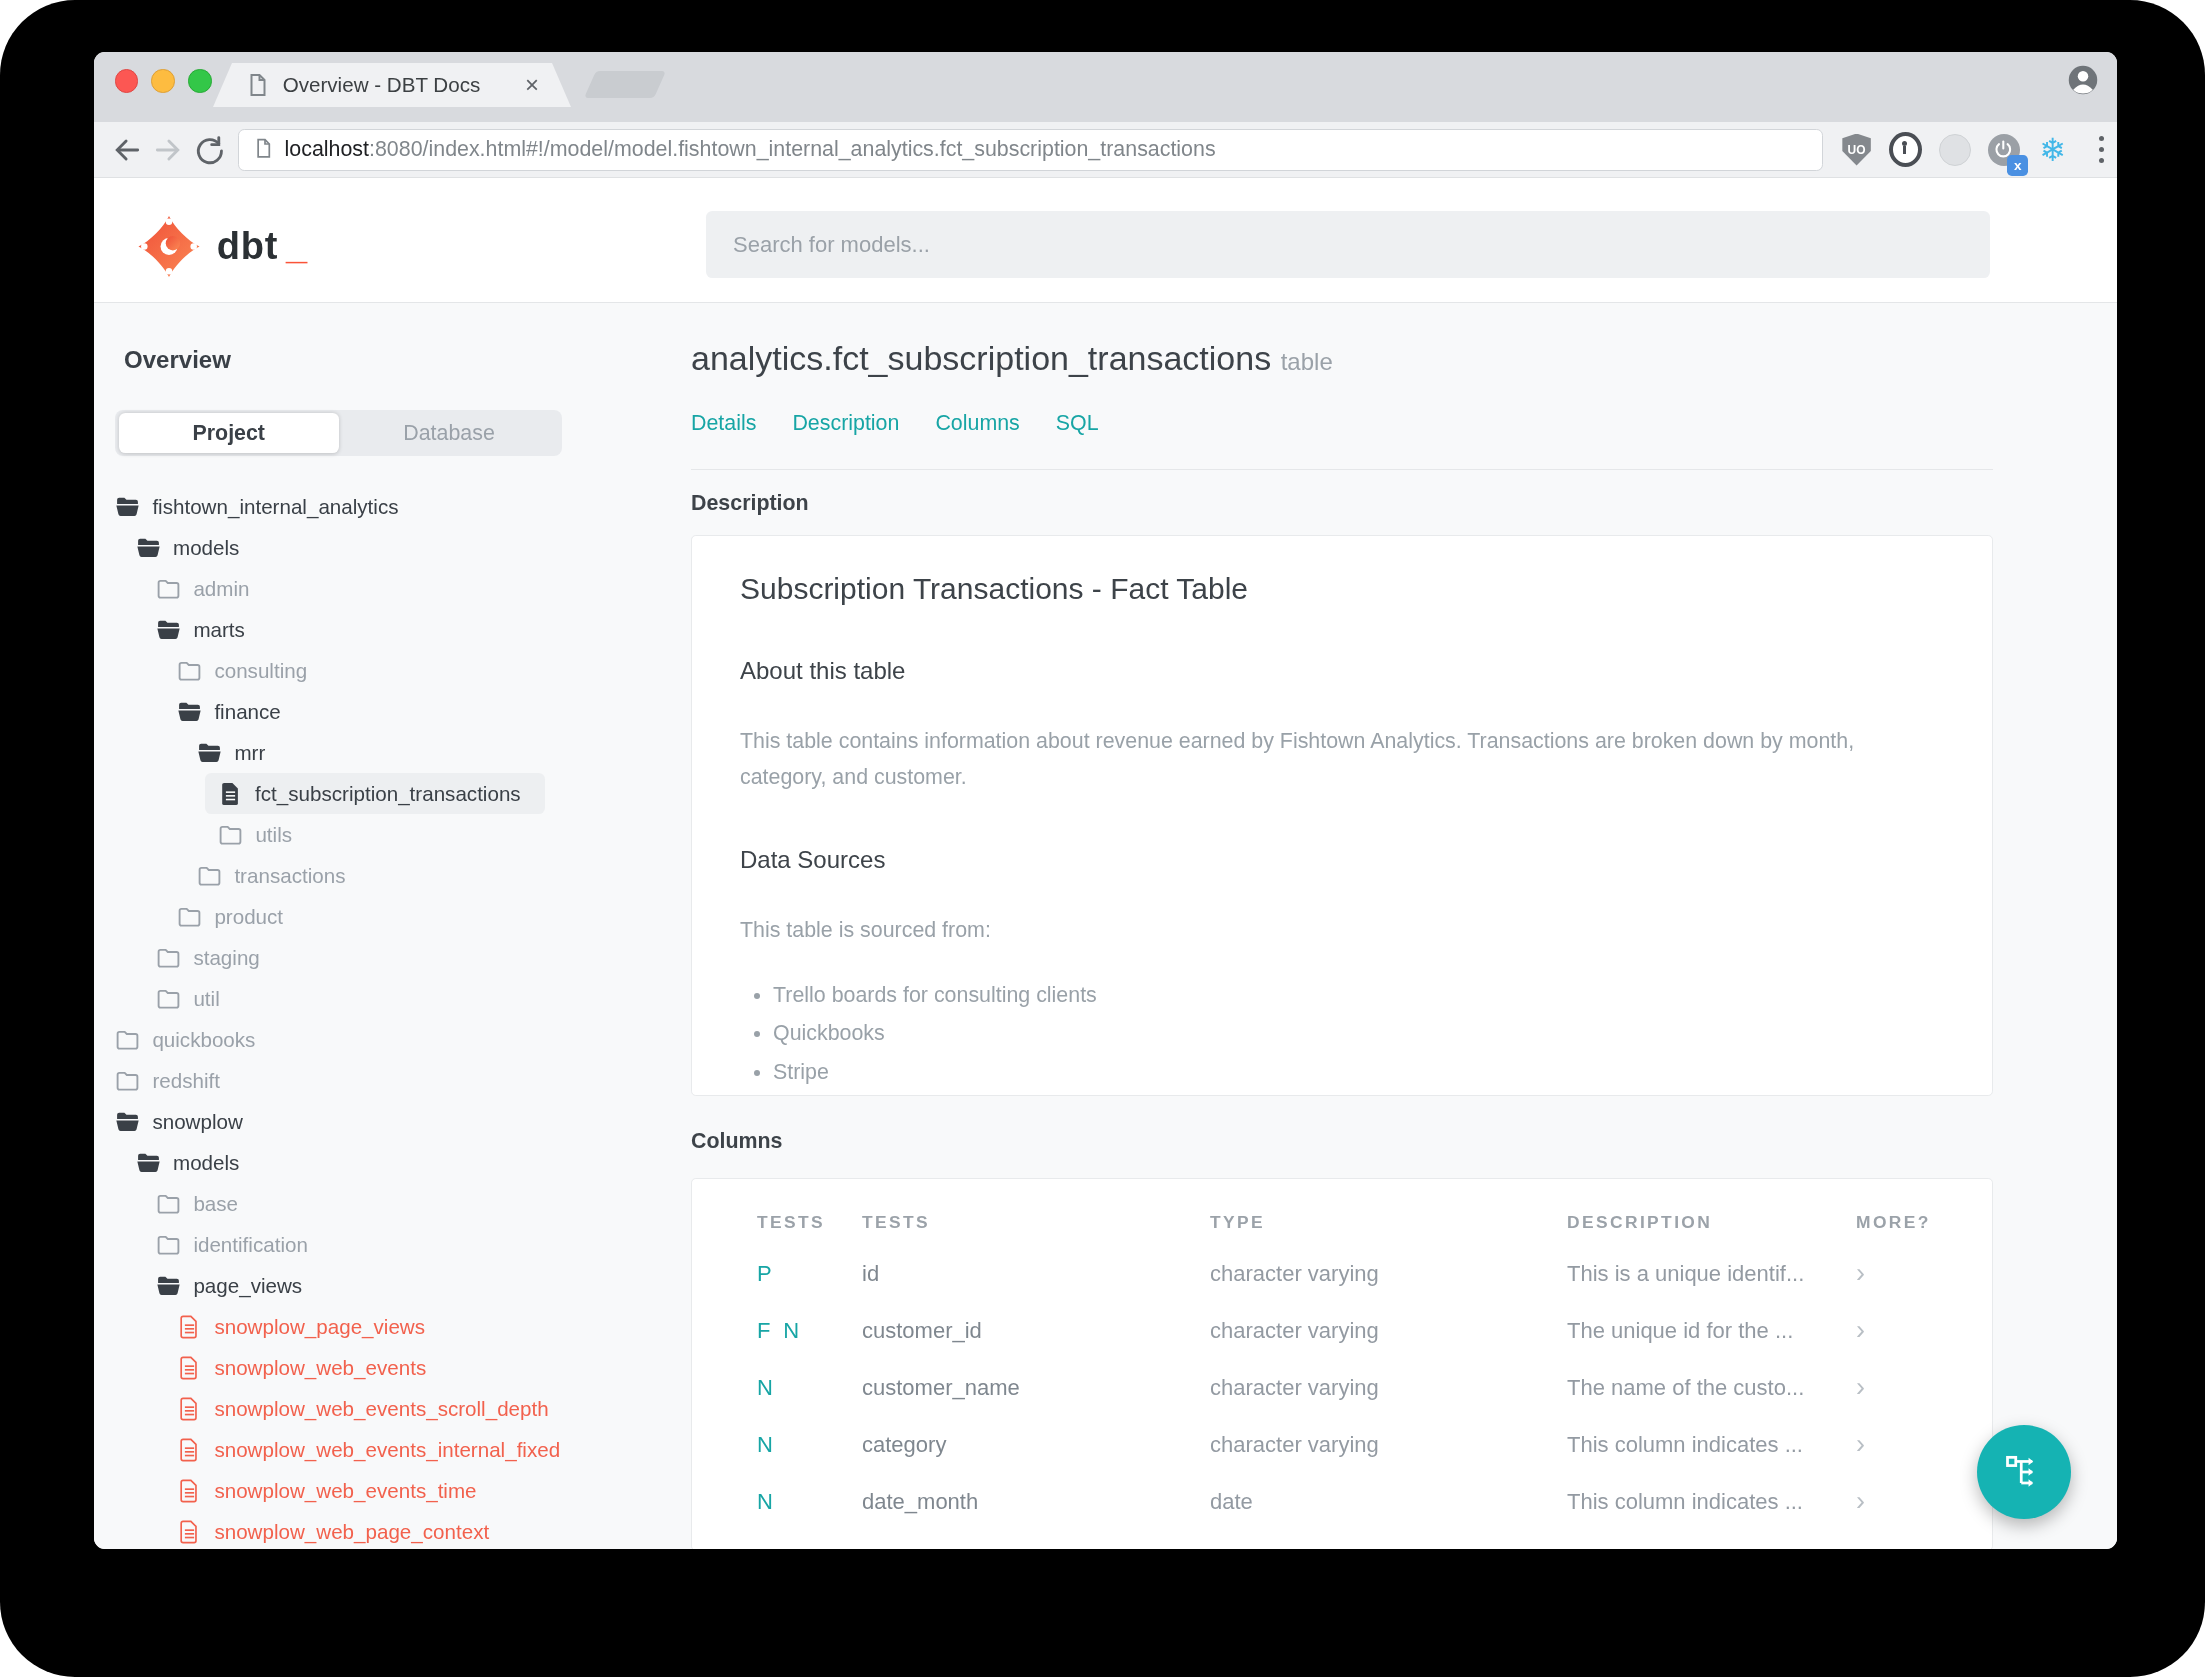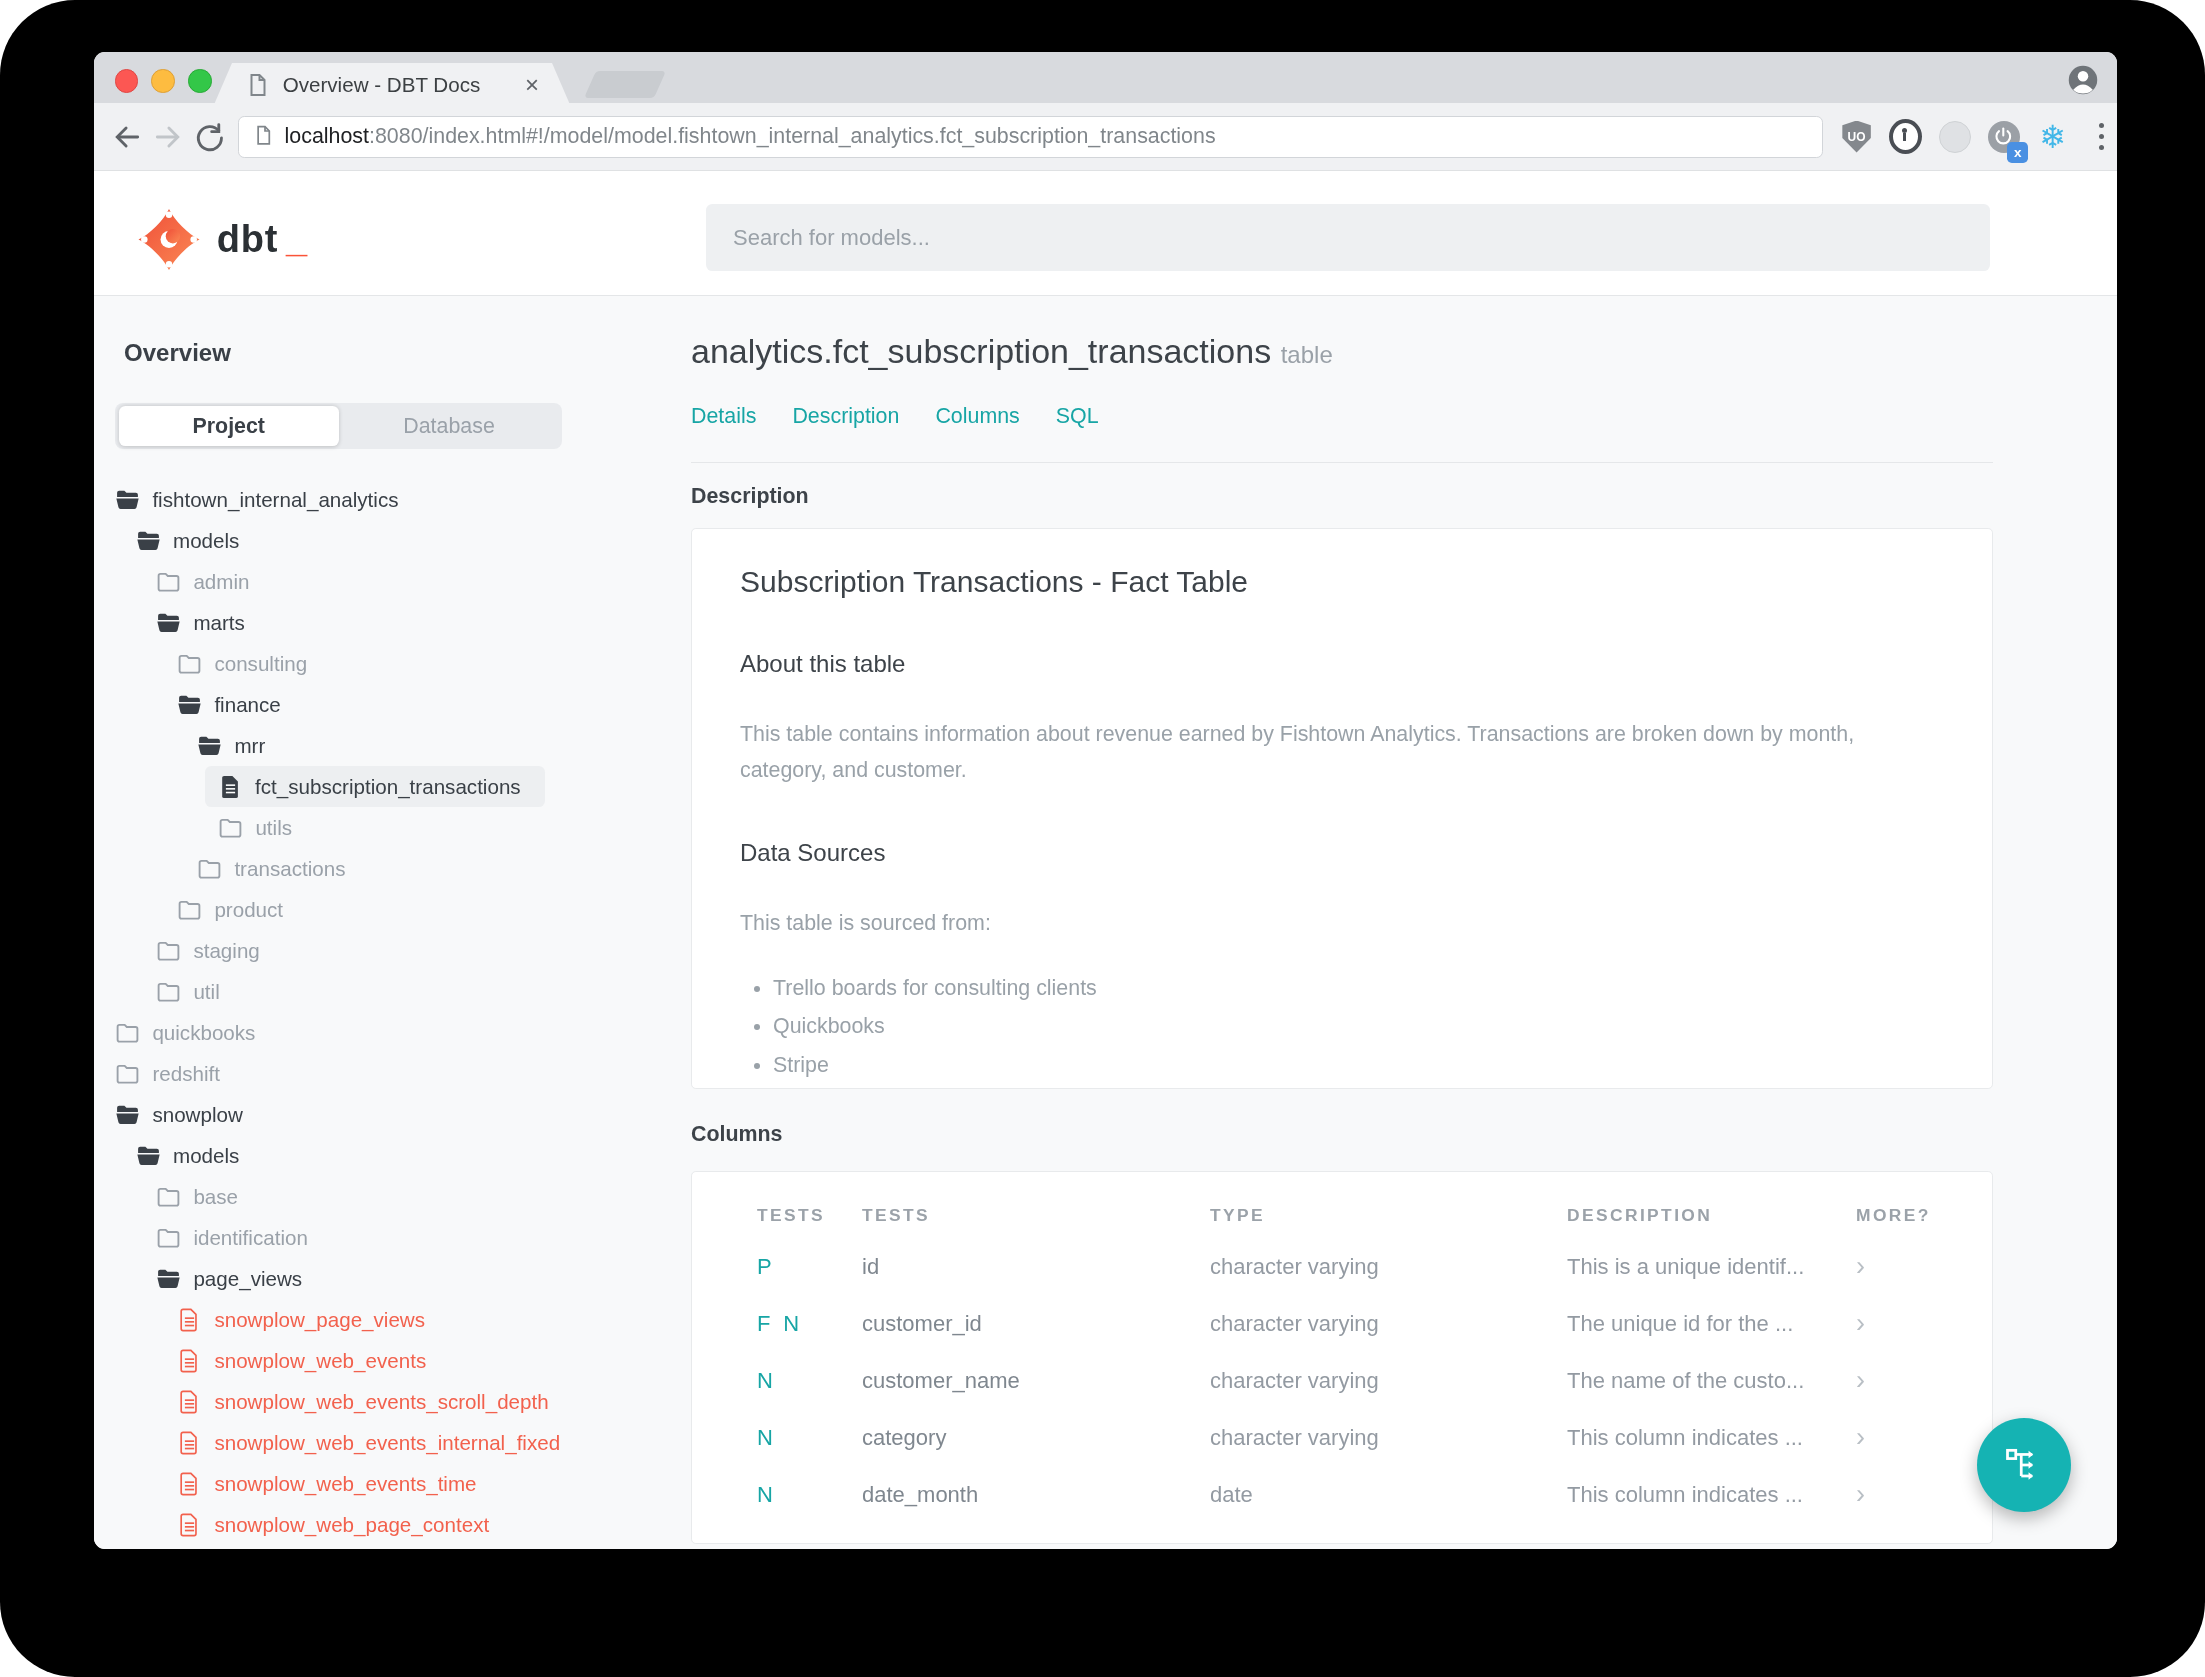--- a/index.html
+++ b/index.html
@@ -1,35 +1,35 @@
 <!DOCTYPE html>
 <html style="--accent: #17a5a5; --accent-red: #f2614d; --fab: #15b3b3;font-size:12.7px"><head>
 <meta charset="utf-8">
 <style>
   html,body{margin:0;padding:0;background:#ffffff;}
   body{width:2205px;height:1677px;position:relative;font-family:"Liberation Sans",sans-serif;overflow:hidden;}
   .frame{position:absolute;inset:0;background:#000;border-radius:75px;}
   .window{position:absolute;left:94px;top:52px;width:2023px;height:1497px;background:#fff;border-radius:11px;overflow:hidden;box-shadow:0 24px 71px rgba(0,0,0,.55);}
 
   
-  .tabstrip{height:51px;background:#d8dade;position:relative;}
+  .tabstrip{height:70px;background:#d8dade;position:relative;}
   .traffic{position:absolute;left:20.6px;top:17.4px;display:flex;gap:13.5px;}
   .light{width:21.4px;height:21.4px;border-radius:50%;}
   .light.red{background:#fc5753;border:0.8px solid #df4744;}
   .light.yellow{background:#fdbc40;border:0.8px solid #de9f34;}
   .light.green{background:#33c748;border:0.8px solid #27aa35;}
   .tab{position:absolute;left:119px;top:11px;width:358px;height:44px;background:#f0f1f3;
        clip-path:polygon(0 100%,19px 0,calc(100% - 19px) 0,100% 100%);
        display:flex;align-items:center;padding:0 32px;gap:12.7px;box-sizing:border-box;}
   .tab-title{flex:1;font-size:20.6px;color:#3c4043;white-space:nowrap;overflow:hidden;}
   .tab-close{font-size:24px;color:#5f6368;line-height:1;}
   .tab-stub{position:absolute;left:496px;top:19px;width:70px;height:27px;background:#c9ccd0;transform:skewX(-24deg);border-radius:4px;}
   .avatar{position:absolute;right:19px;top:12.7px;width:30px;height:30px;}
 
-  .toolbar{height:68px;background:#f0f1f3;border-bottom:0.8px solid #dfe1e3;display:flex;align-items:center;padding:0 0 0 12.7px;box-sizing:border-box;}
+  .toolbar{height:56px;background:#f0f1f3;border-bottom:0.8px solid #dfe1e3;display:flex;align-items:center;padding:0 0 0 12.7px;box-sizing:border-box;}
   .navbtn{width:41px;height:41px;display:flex;align-items:center;justify-content:center;flex:0 0 auto;}
   .urlbar{margin-left:8px;width:1585px;height:42px;background:#fff;border:1.6px solid #d2d5d9;border-radius:6.3px;
           display:flex;align-items:center;padding:0 14.3px;gap:11px;box-sizing:border-box;flex:0 0 auto;}
   .url{font-size:21.4px;white-space:nowrap;overflow:hidden;}
   .url .host{color:#202124;}
   .url .rest{color:#80868b;}
   .exts{display:flex;align-items:center;gap:16px;margin-left:17.4px;}
   .ext{position:relative;width:33px;height:33px;display:flex;align-items:center;justify-content:center;}
   .shield{width:28.5px;height:32px;background:#84888d;clip-path:polygon(50% 0,100% 15%,100% 55%,50% 100%,0 55%,0 15%);
           display:flex;align-items:center;justify-content:center;color:#fff;font-size:12px;font-weight:bold;}

